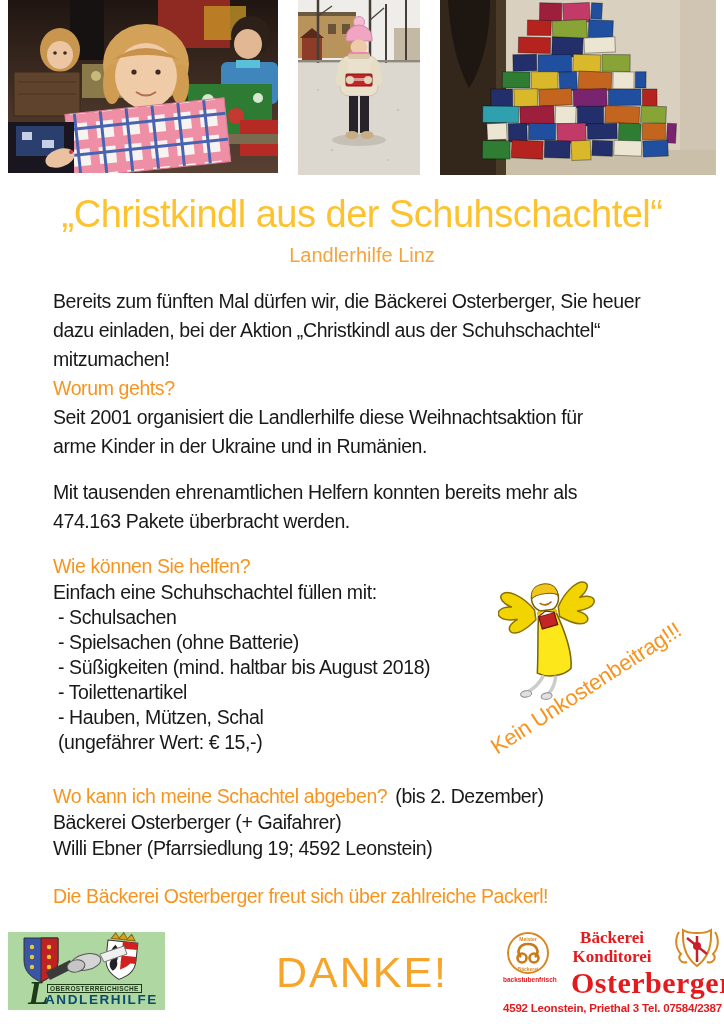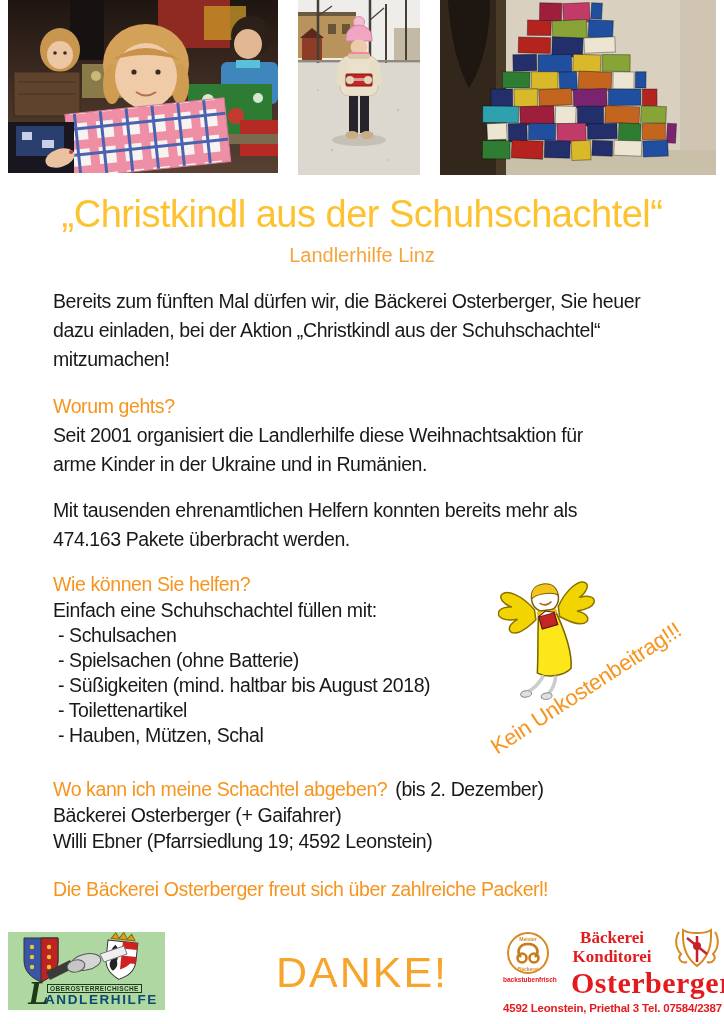--- a/index.html
+++ b/index.html
@@ -14,21 +14,21 @@
 
   .title{position:absolute;top:193px;left:0;width:724px;margin:0;text-align:center;
          font-size:38px;font-weight:300;letter-spacing:-0.5px;color:#fdc22e;white-space:nowrap;}
   .subtitle{position:absolute;top:244px;left:0;width:724px;text-align:center;
          font-size:20px;color:#f5a43c;}
 
   .content{position:absolute;left:53px;top:287px;width:660px;color:#191919;
          font-size:19.5px;letter-spacing:-0.4px;}
   .content .line{line-height:29px;white-space:nowrap;}
   .orange{color:#f7941e;}
-  .mt13{margin-top:18px;} .mt17{margin-top:17px;} .mt24{margin-top:28px;} .mt21{margin-top:21px;}
+  .mt13{margin-top:0;} .mt17{margin-top:17px;} .mt24{margin-top:28px;} .mt21{margin-top:21px;}
   .tight .line{line-height:26px;}
   .list .line{line-height:25px;padding-left:5px;}
   .deadline{color:#191919;margin-left:8px;}
 
   .angel{position:absolute;left:498px;top:574px;width:104px;height:130px;}
   .angel-note{position:absolute;left:486px;top:738px;transform:rotate(-33deg);
          transform-origin:0 0;font-size:22px;color:#f7941e;white-space:nowrap;letter-spacing:-0.3px;}
 
   .landler-logo{position:absolute;left:8px;top:932px;width:157px;height:78px;background:#aed7a2;}
   .lh-initial{position:absolute;left:28px;top:974px;font-family:"Liberation Serif",serif;
@@ -237,20 +237,21 @@
     <div class="tight">
       <div class="line orange mt17">Wie können Sie helfen?</div>
       <div class="line">Einfach eine Schuhschachtel füllen mit:</div>
     </div>
     <div class="list">
       <div class="line">- Schulsachen</div>
       <div class="line">- Spielsachen (ohne Batterie)</div>
       <div class="line">- Süßigkeiten (mind. haltbar bis August 2018)</div>
       <div class="line">- Toilettenartikel</div>
       <div class="line">- Hauben, Mützen, Schal</div>
+      <div class="line">(ungefährer Wert: € 15,-)</div>
     </div>
 
     <div class="tight">
       <div class="line mt24"><span class="orange">Wo kann ich meine Schachtel abgeben?</span><span class="deadline">(bis 2. Dezember)</span></div>
       <div class="line">Bäckerei Osterberger (+ Gaifahrer)</div>
       <div class="line">Willi Ebner (Pfarrsiedlung 19; 4592 Leonstein)</div>
     </div>
 
     <div class="line orange mt21">Die Bäckerei Osterberger freut sich über zahlreiche Packerl!</div>
   </div>

